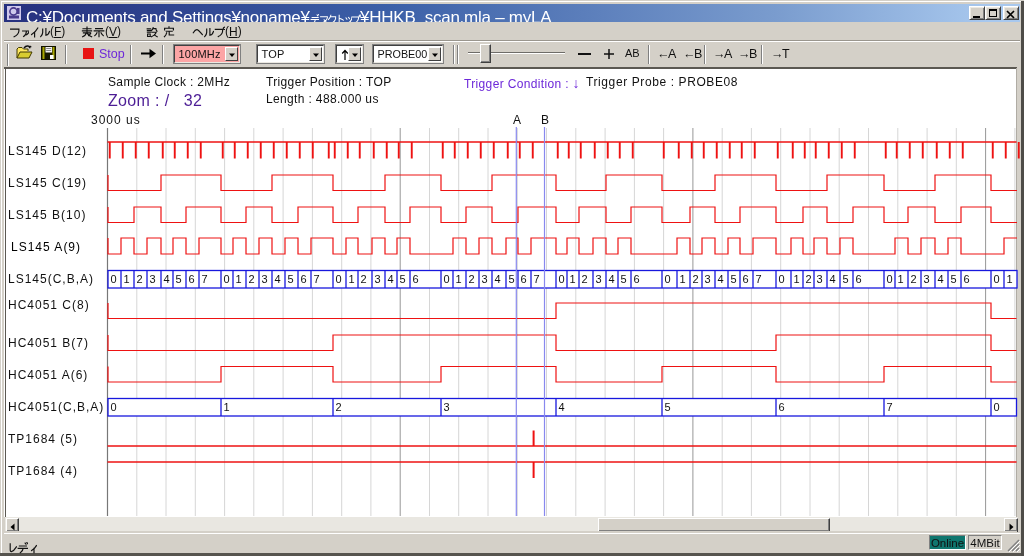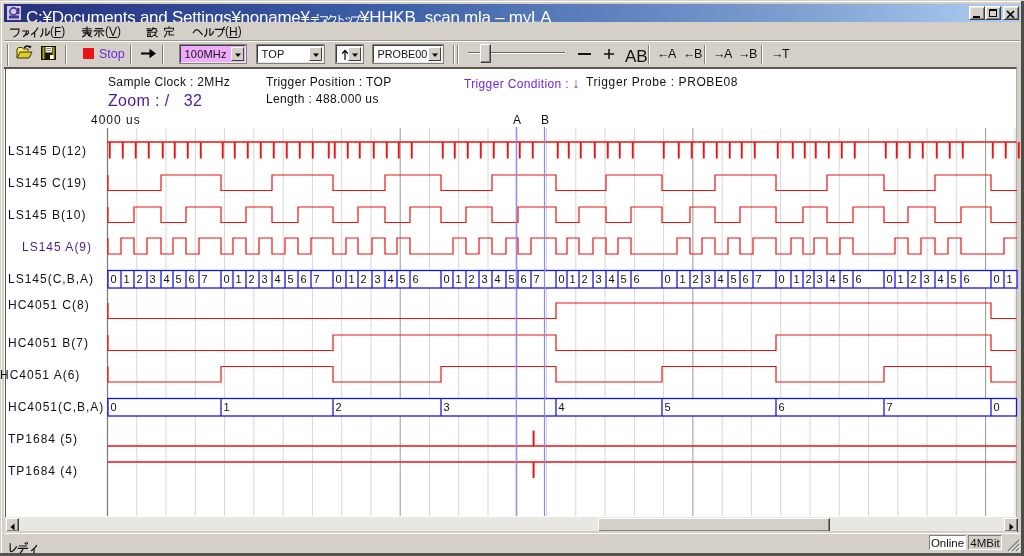--- a/index.html
+++ b/index.html
@@ -93,21 +93,21 @@
 <div style="position:absolute;left:83px;top:48px;width:11px;height:11px;background:#e81414"></div>
 <div style="position:absolute;left:99px;top:47px;font-size:12.5px;color:#6d28d9">Stop</div>
 <div style="position:absolute;left:130px;top:45px;width:1px;height:19px;background:#808080"></div>
 <div style="position:absolute;left:131px;top:45px;width:1px;height:19px;background:#fff"></div>
 <svg style="position:absolute;left:140px;top:48px" width="17" height="11" viewBox="0 0 17 11">
     <path d="M1 5.5 H11" stroke="#000" stroke-width="2"></path>
     <path d="M9.5 0.8 L16 5.5 L9.5 10.2 Z" fill="#000"></path>
   </svg>
 <div style="position:absolute;left:162px;top:45px;width:1px;height:19px;background:#808080"></div>
 <div style="position:absolute;left:163px;top:45px;width:1px;height:19px;background:#fff"></div>
-<div style="position:absolute;left:180px;top:45px;width:66px;height:18px;background:#f0abfc;border:1px solid;border-color:#404040 #ece9e2 #ece9e2 #404040;box-shadow:0 0 0 1px #808080">
+<div style="position:absolute;left:174px;top:45px;width:66px;height:18px;background:#fca5a5;border:1px solid;border-color:#404040 #ece9e2 #ece9e2 #404040;box-shadow:0 0 0 1px #808080">
     <div style="position:absolute;left:3.5px;top:2px;font-size:11px;color:#111;letter-spacing:0.2px">100MHz</div>
     <div style="position:absolute;right:1px;top:1px;width:13px;height:14px;background:#d4d0c8;border:1px solid;border-color:#fff #404040 #404040 #fff">
       <svg width="12" height="12" viewBox="0 0 12 12" style="position:absolute;left:0;top:1px">
         <path d="M3 4.5 L9 4.5 L6 8 Z" fill="#000"></path>
       </svg>
     </div>
   </div>
 <div style="position:absolute;left:257px;top:45px;width:67px;height:18px;background:#fff;border:1px solid;border-color:#404040 #ece9e2 #ece9e2 #404040;box-shadow:0 0 0 1px #808080">
     <div style="position:absolute;left:3.5px;top:2px;font-size:11px;color:#111;letter-spacing:0.2px">TOP</div>
     <div style="position:absolute;right:1px;top:1px;width:13px;height:14px;background:#d4d0c8;border:1px solid;border-color:#fff #404040 #404040 #fff">
@@ -138,21 +138,21 @@
 <div style="position:absolute;left:454px;top:45px;width:1px;height:19px;background:#fff"></div>
 <div style="position:absolute;left:457px;top:45px;width:1px;height:19px;background:#808080"></div>
 <div style="position:absolute;left:458px;top:45px;width:1px;height:19px;background:#fff"></div>
 <div style="position:absolute;left:468px;top:51.5px;width:97px;height:1.2px;background:#6e6c68"></div>
 <div style="position:absolute;left:468px;top:52.8px;width:97px;height:1px;background:#fff"></div>
 <div style="position:absolute;left:479.5px;top:43.5px;width:11px;height:19px;background:#d4d0c8;border:1px solid;border-color:#fff #404040 #404040 #fff;box-shadow:inset -1px -1px 0 #808080"></div>
 <div style="position:absolute;left:578px;top:53px;width:13px;height:2px;background:#111"></div>
 <svg style="position:absolute;left:602px;top:47px" width="14" height="14" viewBox="0 0 14 14">
     <path d="M2 7 H12 M7 2 V12" stroke="#111" stroke-width="1.5"></path>
   </svg>
-<div style="position:absolute;left:625px;top:47px;font-size:17px;color:#101010;white-space:nowrap">AB</div>
+<div style="position:absolute;left:625px;top:47px;font-size:11px;color:#101010;white-space:nowrap">AB</div>
 <div style="position:absolute;left:648px;top:45px;width:1px;height:19px;background:#808080"></div>
 <div style="position:absolute;left:649px;top:45px;width:1px;height:19px;background:#fff"></div>
 <div style="position:absolute;left:657px;top:47px;font-size:12.5px;color:#101010;white-space:nowrap"><span style="letter-spacing:-1.5px">←</span>A</div>
 <div style="position:absolute;left:683px;top:47px;font-size:12.5px;color:#101010;white-space:nowrap"><span style="letter-spacing:-1.5px">←</span>B</div>
 <div style="position:absolute;left:704px;top:45px;width:1px;height:19px;background:#808080"></div>
 <div style="position:absolute;left:705px;top:45px;width:1px;height:19px;background:#fff"></div>
 <div style="position:absolute;left:713px;top:47px;font-size:12.5px;color:#101010;white-space:nowrap"><span style="letter-spacing:-1.5px">→</span>A</div>
 <div style="position:absolute;left:738px;top:47px;font-size:12.5px;color:#101010;white-space:nowrap"><span style="letter-spacing:-1.5px">→</span>B</div>
 <div style="position:absolute;left:761px;top:45px;width:1px;height:19px;background:#808080"></div>
 <div style="position:absolute;left:762px;top:45px;width:1px;height:19px;background:#fff"></div>
@@ -160,31 +160,31 @@
 <div style="position:absolute;left:4px;top:68px;width:1013px;height:449px;background:#fff"></div>
 <div style="position:absolute;left:4px;top:67px;width:1013px;height:1.5px;background:#5b5852"></div>
 <div style="position:absolute;left:4.5px;top:67px;width:1.2px;height:450px;background:#5b5852"></div>
 <div style="position:absolute;left:1016px;top:68px;width:1px;height:449px;background:#b0aca4"></div>
 <div style="position:absolute;font-size:12px;letter-spacing:0.35px;color:#111;white-space:nowrap;left:108px;top:75px">Sample Clock : 2MHz</div>
 <div style="position:absolute;font-size:12px;letter-spacing:0.35px;color:#111;white-space:nowrap;left:266px;top:75px">Trigger Position : TOP</div>
 <div style="position:absolute;font-size:12px;letter-spacing:0.35px;color:#6d28d9;white-space:nowrap;left:464px;top:75px">Trigger Condition : <span style="font-size:14px">↓</span></div>
 <div style="position:absolute;font-size:12px;letter-spacing:0.35px;color:#111;white-space:nowrap;left:586px;top:75px;letter-spacing:0.6px">Trigger Probe : PROBE08</div>
 <div style="position:absolute;font-size:16px;letter-spacing:0.35px;color:#4c1d95;white-space:nowrap;left:108px;top:91.5px">Zoom :&nbsp;/&nbsp;&nbsp;&nbsp;32</div>
 <div style="position:absolute;font-size:12px;letter-spacing:0.35px;color:#111;white-space:nowrap;left:266px;top:91.5px">Length : 488.000 us</div>
-<div style="position:absolute;font-size:12px;letter-spacing:0.35px;color:#111;white-space:nowrap;left:91px;top:113px;letter-spacing:1px">4000 us</div>
+<div style="position:absolute;font-size:12px;letter-spacing:0.35px;color:#111;white-space:nowrap;left:91px;top:113px;letter-spacing:1px">3000 us</div>
 <div style="position:absolute;font-size:12px;letter-spacing:0.35px;color:#111;white-space:nowrap;left:513px;top:113px">A</div>
 <div style="position:absolute;font-size:12px;letter-spacing:0.35px;color:#111;white-space:nowrap;left:541px;top:113px">B</div>
 <div style="position:absolute;left:8px;top:143.5px;font-size:12px;letter-spacing:1px;color:#111;white-space:nowrap">LS145 D(12)</div>
 <div style="position:absolute;left:8px;top:175.5px;font-size:12px;letter-spacing:1px;color:#111;white-space:nowrap">LS145 C(19)</div>
 <div style="position:absolute;left:8px;top:207.5px;font-size:12px;letter-spacing:1px;color:#111;white-space:nowrap">LS145 B(10)</div>
-<div style="position:absolute;left:22px;top:239.5px;font-size:12px;letter-spacing:1px;color:#4c1d95;white-space:nowrap">LS145 A(9)</div>
+<div style="position:absolute;left:11px;top:239.5px;font-size:12px;letter-spacing:1px;color:#000000;white-space:nowrap">LS145 A(9)</div>
 <div style="position:absolute;left:8px;top:271.5px;font-size:12px;letter-spacing:1px;color:#111;white-space:nowrap">LS145(C,B,A)</div>
 <div style="position:absolute;left:8px;top:298px;font-size:12px;letter-spacing:1px;color:#111;white-space:nowrap">HC4051 C(8)</div>
 <div style="position:absolute;left:8px;top:335.5px;font-size:12px;letter-spacing:1px;color:#111;white-space:nowrap">HC4051 B(7)</div>
-<div style="position:absolute;left:0;top:367.5px;font-size:12px;letter-spacing:1px;color:#111;white-space:nowrap">HC4051 A(6)</div>
+<div style="position:absolute;left:8px;top:367.5px;font-size:12px;letter-spacing:1px;color:#111;white-space:nowrap">HC4051 A(6)</div>
 <div style="position:absolute;left:8px;top:399.5px;font-size:12px;letter-spacing:1px;color:#111;white-space:nowrap">HC4051(C,B,A)</div>
 <div style="position:absolute;left:8px;top:431.5px;font-size:12px;letter-spacing:1px;color:#111;white-space:nowrap">TP1684 (5)</div>
 <div style="position:absolute;left:8px;top:463.5px;font-size:12px;letter-spacing:1px;color:#111;white-space:nowrap">TP1684 (4)</div>
 <svg style="position:absolute;left:0;top:0" width="1024" height="556" viewBox="0 0 1024 556">
     <line x1="136.8" y1="128.0" x2="136.8" y2="516.0" stroke="#d6d6d6" stroke-width="1"></line>
     <line x1="166.0" y1="128.0" x2="166.0" y2="516.0" stroke="#d6d6d6" stroke-width="1"></line>
     <line x1="195.3" y1="128.0" x2="195.3" y2="516.0" stroke="#d6d6d6" stroke-width="1"></line>
     <line x1="224.6" y1="128.0" x2="224.6" y2="516.0" stroke="#d6d6d6" stroke-width="1"></line>
     <line x1="253.8" y1="128.0" x2="253.8" y2="516.0" stroke="#d6d6d6" stroke-width="1"></line>
     <line x1="283.1" y1="128.0" x2="283.1" y2="516.0" stroke="#d6d6d6" stroke-width="1"></line>
@@ -445,21 +445,21 @@
 <div style="position:absolute;left:4px;top:531px;width:1013px;height:2px;background:#d4d0c8"></div>
 <div style="position:absolute;left:4px;top:533px;width:1016px;height:19px;background:#d4d0c8"></div>
 <div style="position:absolute;left:4px;top:533px;width:1016px;height:1px;background:#fff"></div>
 <div style="position:absolute;left:7px;top:538px"><svg class="jp" width="10.0" height="12" viewBox="0 0 10 12" style="width:10.0px;height:12px">
       <path d="M3.2 1.8 V7.7 C3.2 9 3.6 9.7 4.4 9.6 C6 9.2 7.9 7.4 9.4 4.9" fill="none" stroke="#111" stroke-width="1.15" stroke-linecap="square"></path>
     </svg><svg class="jp" width="11.0" height="12" viewBox="0 0 11 12" style="width:11.0px;height:12px">
       <path d="M2.4 4 H9.4 M1.2 6.4 H10.6 M6.1 6.4 C6 8.3 5 9.8 3.3 10.8 M8.1 1 L9 2.1 M9.9 0.5 L10.8 1.6" fill="none" stroke="#111" stroke-width="1.15" stroke-linecap="square"></path>
     </svg><svg class="jp" width="9.0" height="12" viewBox="0 0 9 12" style="width:9.0px;height:12px">
       <path d="M8.4 3.6 C7.2 5.8 5.7 7.3 3.6 8.6 M6 6.3 V10.6" fill="none" stroke="#111" stroke-width="1.15" stroke-linecap="square"></path>
     </svg></div>
-<div style="position:absolute;left:929px;top:535px;width:37px;height:15px;background:#ffffff;border:1px solid;border-color:#808080 #fff #fff #808080;font-size:11.5px;color:#111;text-align:center;line-height:14px">Online</div>
+<div style="position:absolute;left:929px;top:535px;width:37px;height:15px;background:#0f766e;border:1px solid;border-color:#808080 #fff #fff #808080;font-size:11.5px;color:#111;text-align:center;line-height:14px">Online</div>
 <div style="position:absolute;left:968px;top:535px;width:34px;height:15px;background:#d4d0c8;border:1px solid;border-color:#808080 #fff #fff #808080;font-size:11.5px;color:#111;text-align:center;line-height:14px">4MBit</div>
 <svg style="position:absolute;left:1007px;top:539px" width="13" height="13" viewBox="0 0 13 13">
     <g stroke="#808080" stroke-width="1.4">
       <path d="M12 1 L1 12 M12 5 L5 12 M12 9 L9 12"></path>
     </g>
     <g stroke="#fff" stroke-width="1">
       <path d="M13 2 L2 13 M13 6 L6 13 M13 10 L10 13"></path>
     </g>
   </svg>
 </body></html>

